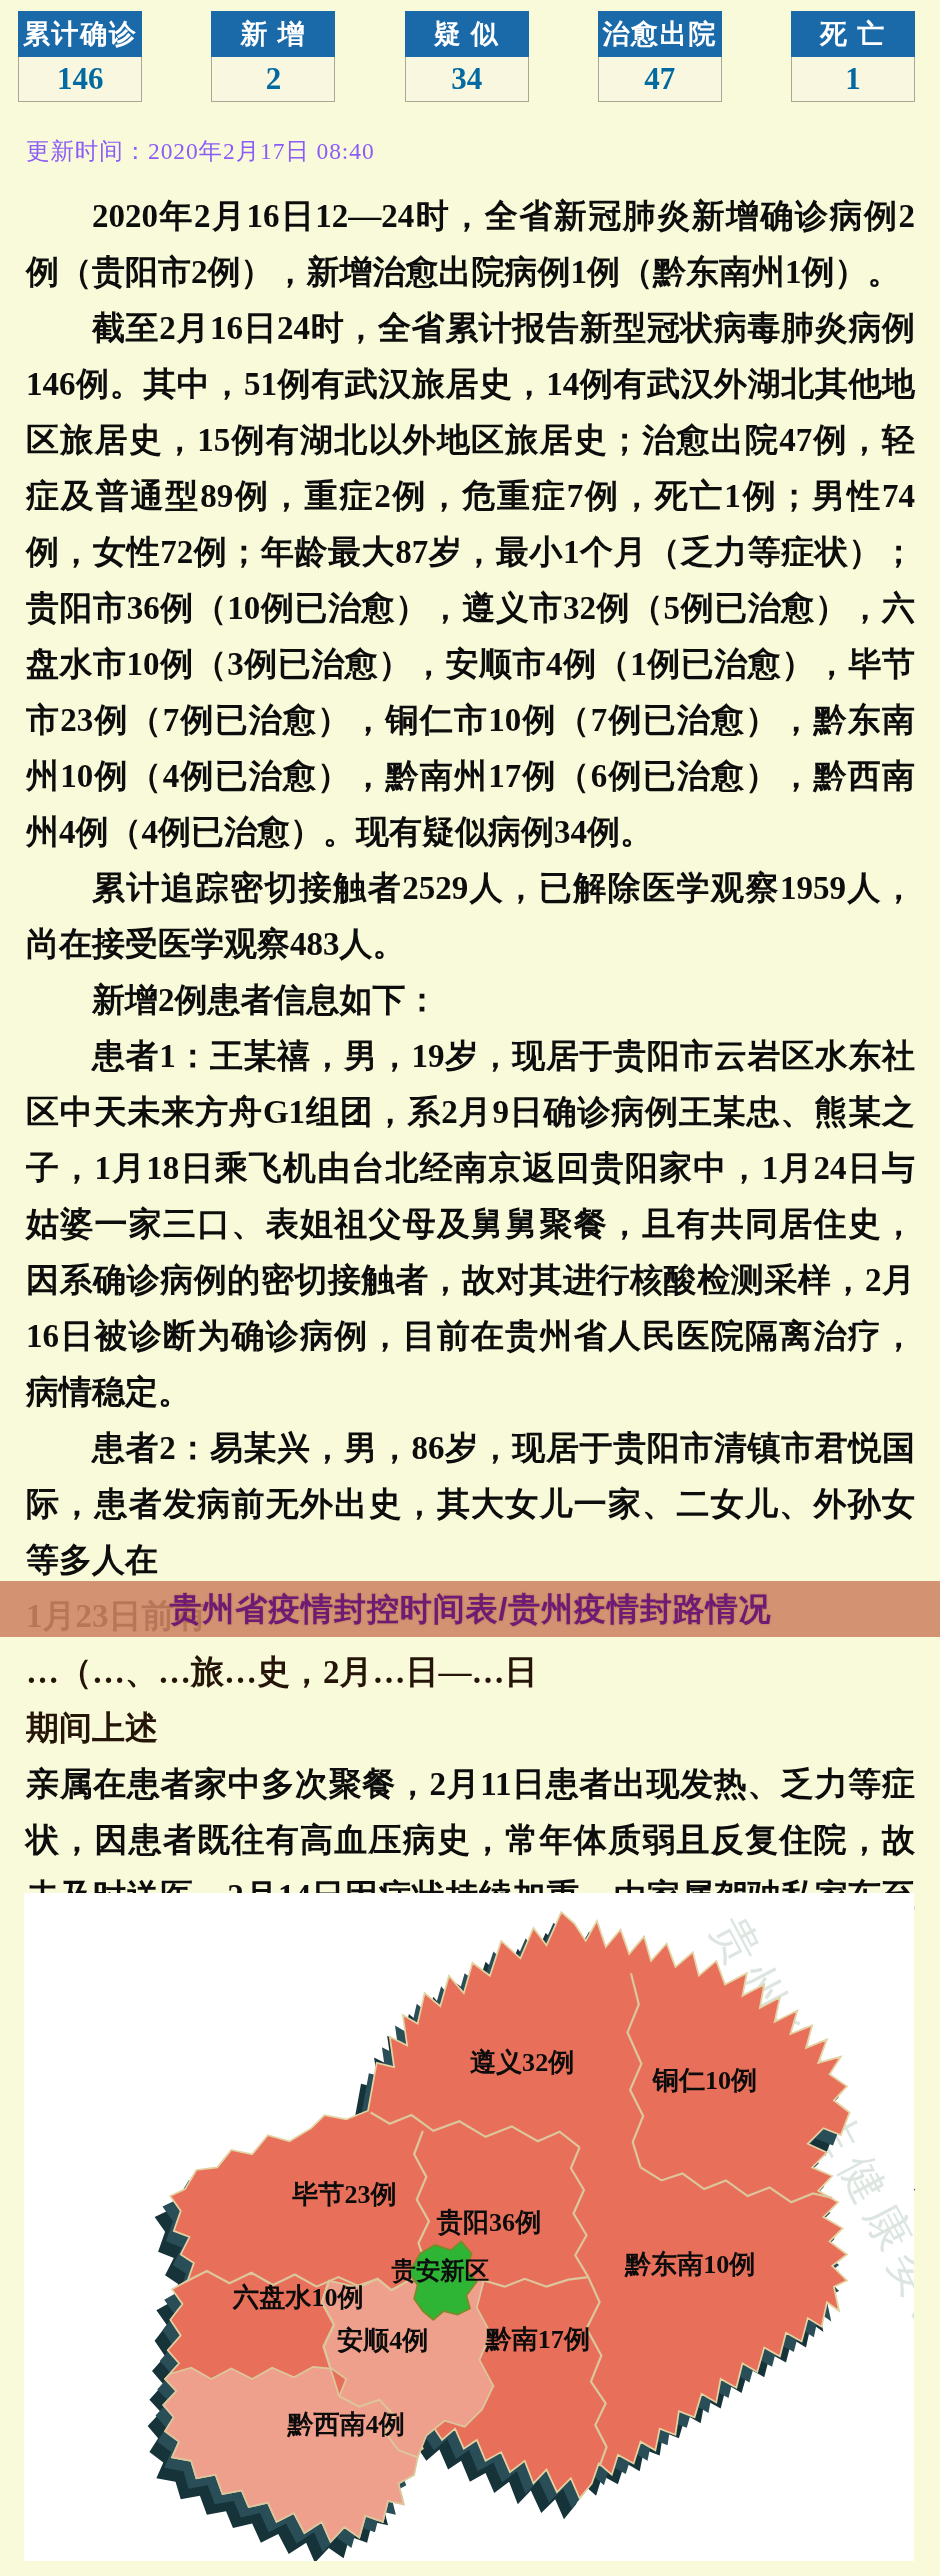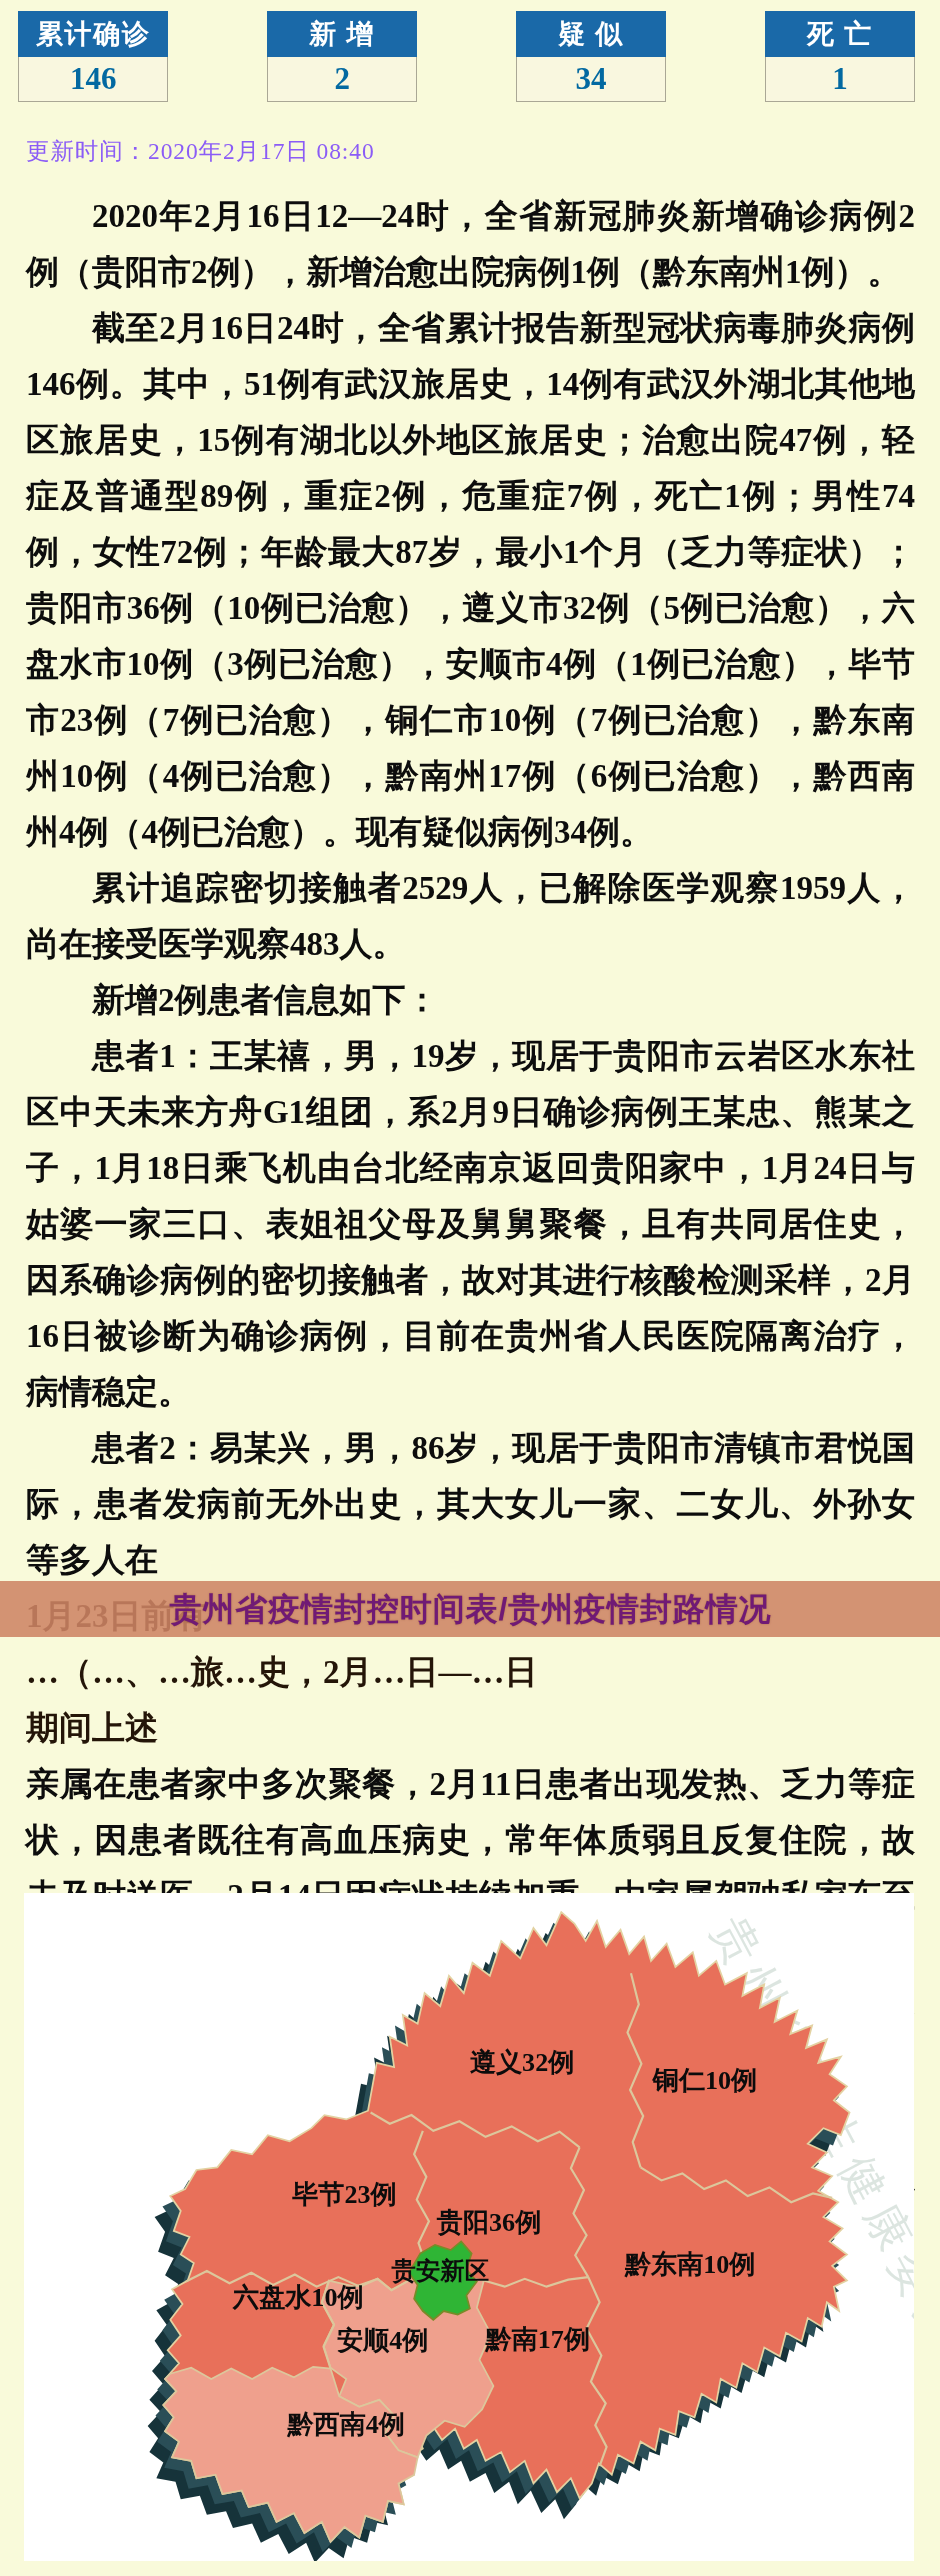--- a/index.html
+++ b/index.html
@@ -6,21 +6,21 @@
   body{
     width:941px;height:2576px;position:relative;overflow:hidden;
     background:#f9fada;
     font-family:"Liberation Serif","DejaVu Serif",serif;
   }
   
   .stats{
     display:flex;justify-content:space-between;
     padding:10.5px 26px 0 18.3px;
   }
-  .stat-card{width:150px;}
+  .stat-card{width:124px;}
   .stat-card .hd{
     background:#1a69a8;color:#ffffff;
     height:46px;display:flex;align-items:center;justify-content:center;
     font-size:27px;font-weight:bold;letter-spacing:1.7px;
   }
   .stat-card .val{
     background:#f9f7df;border:0.9px solid #aaa795;border-top:none;
     height:44px;display:flex;align-items:center;justify-content:center;
     font-size:31px;font-weight:bold;color:#0369a1;
   }
@@ -77,20 +77,24 @@
     <div class="hd">累计确诊</div>
     <div class="val">146</div>
   </div>
   <div class="stat-card">
     <div class="hd">新 增</div>
     <div class="val">2</div>
   </div>
   <div class="stat-card">
     <div class="hd">疑 似</div>
     <div class="val">34</div>
+  </div>
+  <div class="stat-card">
+    <div class="hd">治愈出院</div>
+    <div class="val">47</div>
   </div>
   <div class="stat-card">
     <div class="hd">死 亡</div>
     <div class="val">1</div>
   </div>
 </div>
 
 <div class="update">更新时间：2020年2月17日  08:40</div>
 
 <div class="article">

